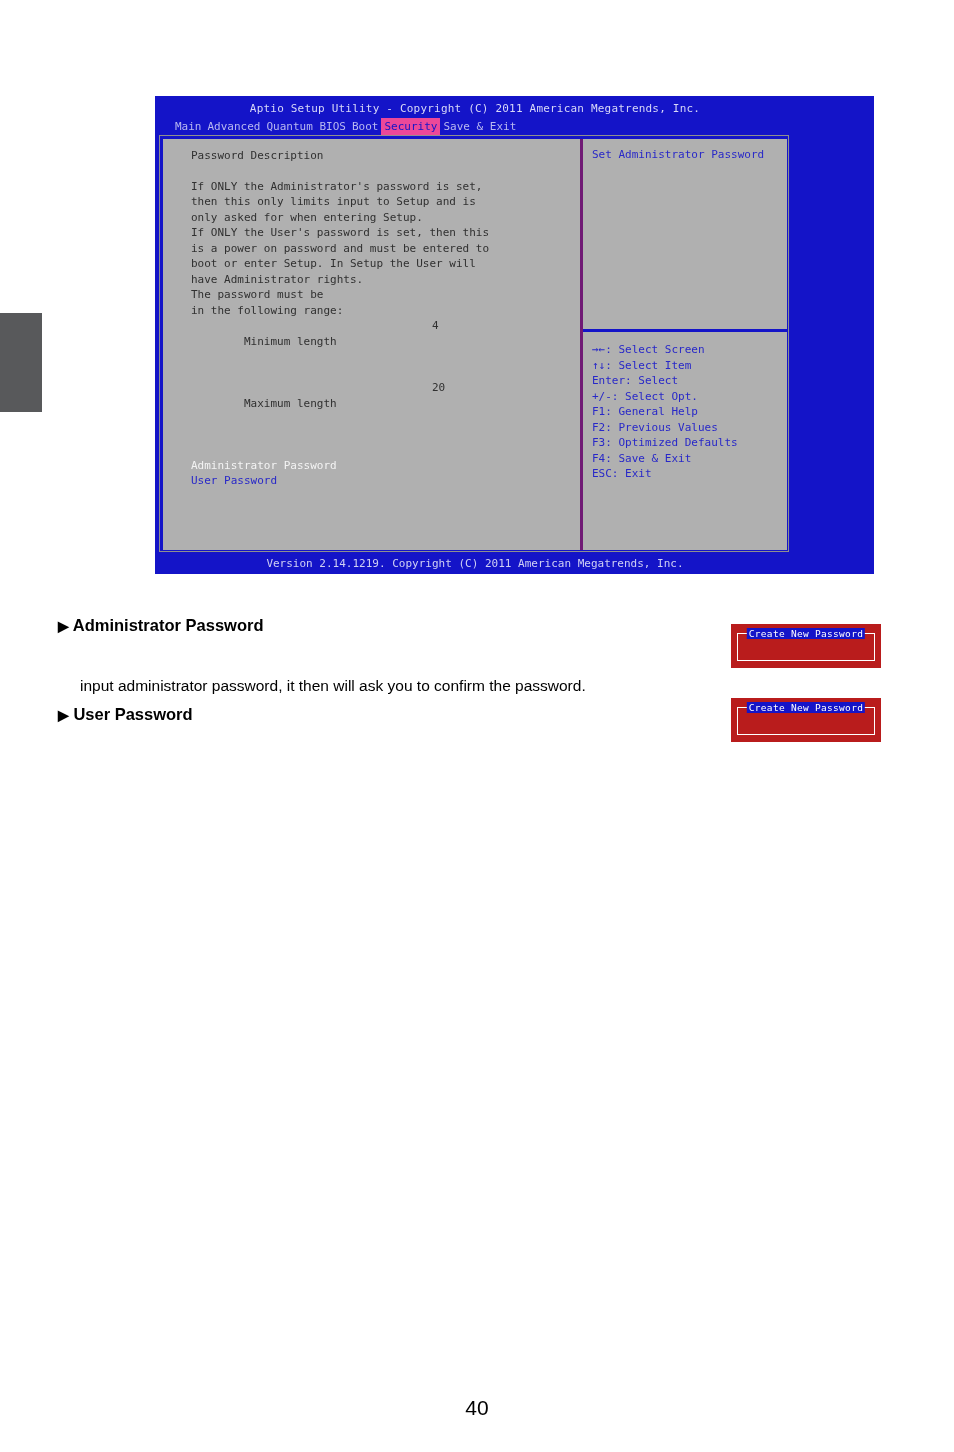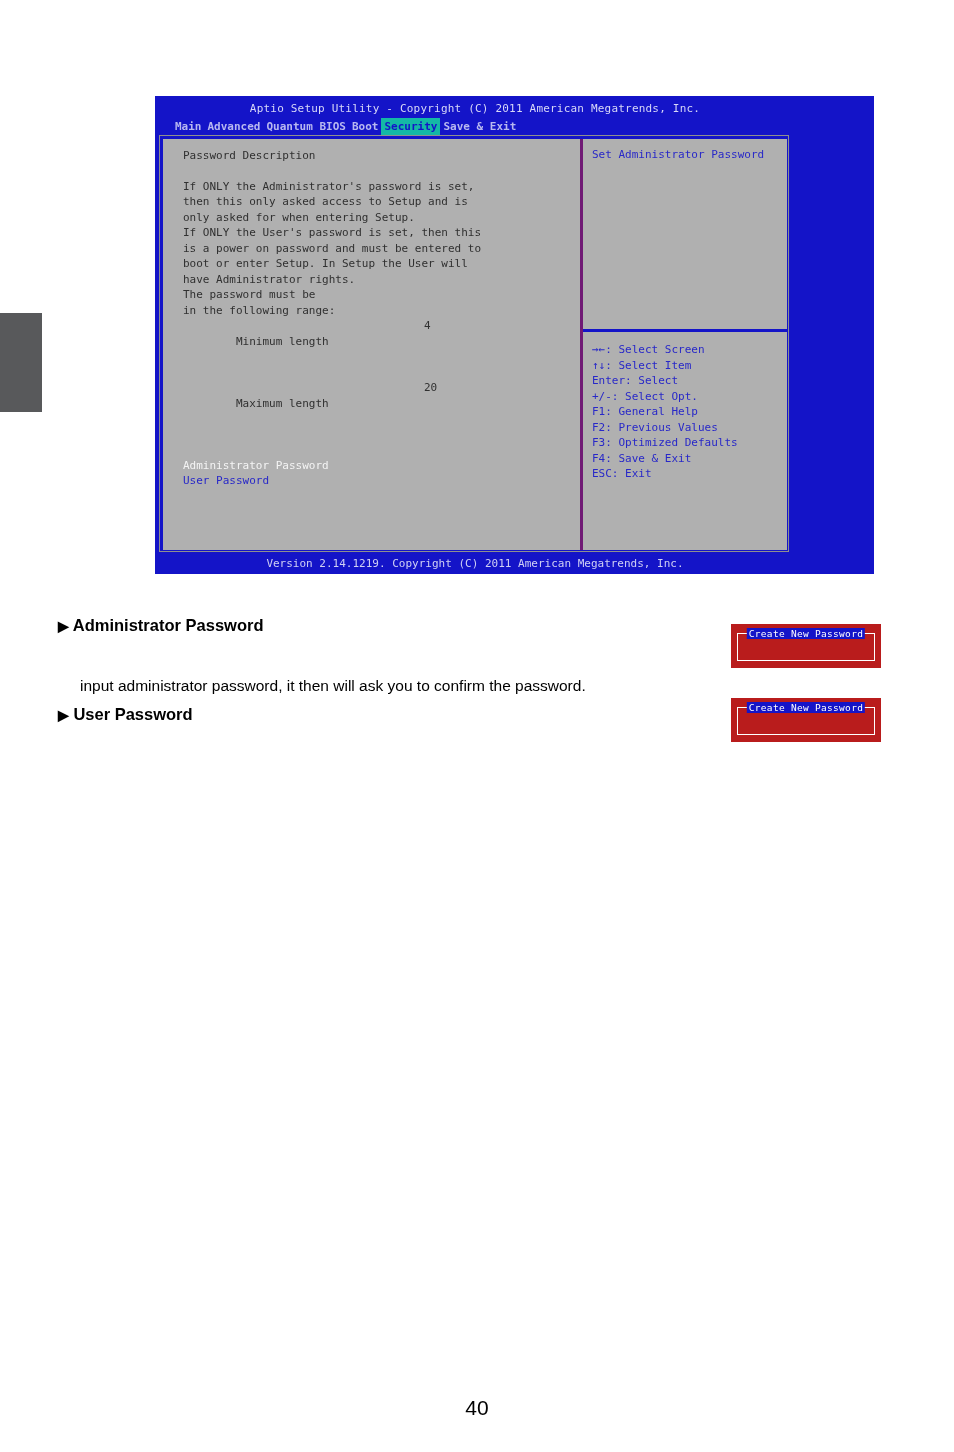--- a/index.html
+++ b/index.html
@@ -55,24 +55,23 @@
     height: 16px;
     white-space: nowrap;
     padding-left: 17px;
     box-sizing: border-box;
   }
   .menu-item {
     display: inline-block;
     color: #b8b8f0;
     padding: 1px 3px 1px 3px;
     white-space: pre;
-    font-weight: bold;
   }
   .menu-item.active {
-    background: #14b8a6;
+    background: #ec4899;
     color: #1414c8;
     text-align: right;
   }
 
   
   .bios-body {
     position: absolute;
     left: 6px;
     top: 41px;
     width: 628px;
@@ -87,21 +86,21 @@
     left:-4px; top:-4px;
     width:calc(100% + 6px);
     height:calc(100% + 6px);
     border:1px solid #8f8f8f;
     pointer-events:none;
     box-sizing:border-box;
   }
 
   .panel-left {
     position: absolute;
-    left: 4px; top: 0;
+    left: 12px; top: 0;
     width: 416px;
     height: 100%;
     box-sizing: border-box;
     padding: 9px 0 0 16px;
   }
   .panel-right {
     position: absolute;
     left: 417px; top: 0;
     right: 0;
     height: 100%;
@@ -212,21 +211,21 @@
   <div class="bios-menubar">
     <span class="menu-item">Main</span><span class="menu-item">Advanced</span><span class="menu-item">Quantum BIOS</span><span class="menu-item">Boot</span><span class="menu-item active">Security</span><span class="menu-item">Save &amp; Exit</span>
   </div>
 
   <div class="bios-body">
 
     <div class="panel-left">
       <div class="desc-head">Password Description</div>
 
       <div class="desc-line">If ONLY the Administrator's password is set,</div>
-      <div class="desc-line">then this only asked access to Setup and is</div>
+      <div class="desc-line">then this only limits input to Setup and is</div>
       <div class="desc-line">only asked for when entering Setup.</div>
       <div class="desc-line">If ONLY the User's password is set, then this</div>
       <div class="desc-line">is a power on password and must be entered to</div>
       <div class="desc-line">boot or enter Setup. In Setup the User will</div>
       <div class="desc-line">have Administrator rights.</div>
       <div class="desc-line">The password must be</div>
       <div class="desc-line">in the following range:</div>
 
       <div class="range-row">
         <span>Minimum length</span>

